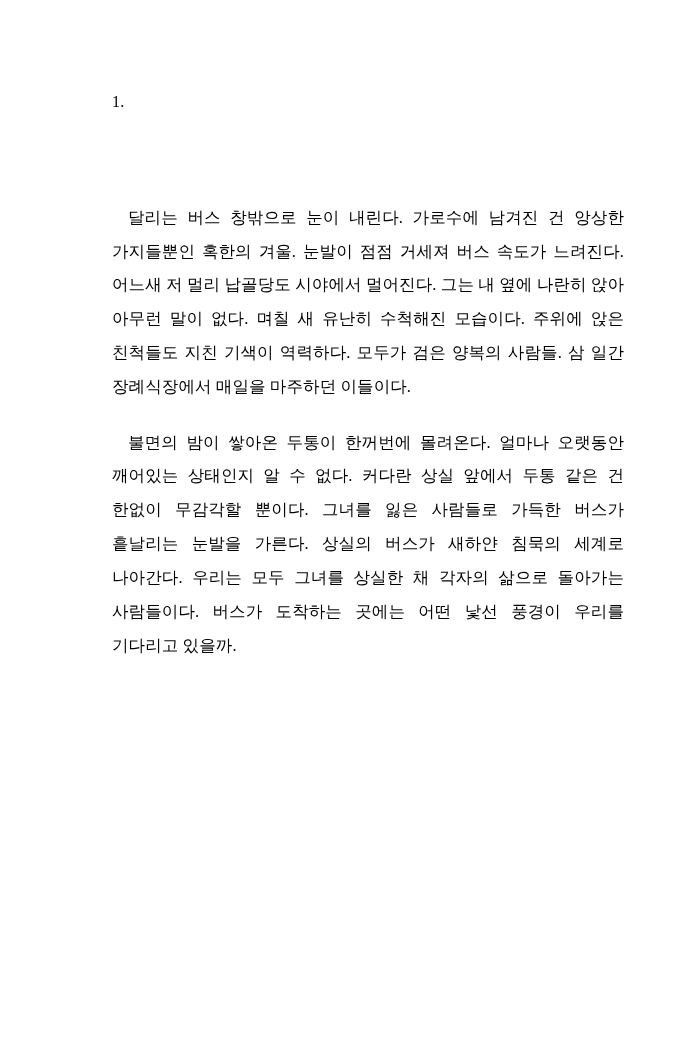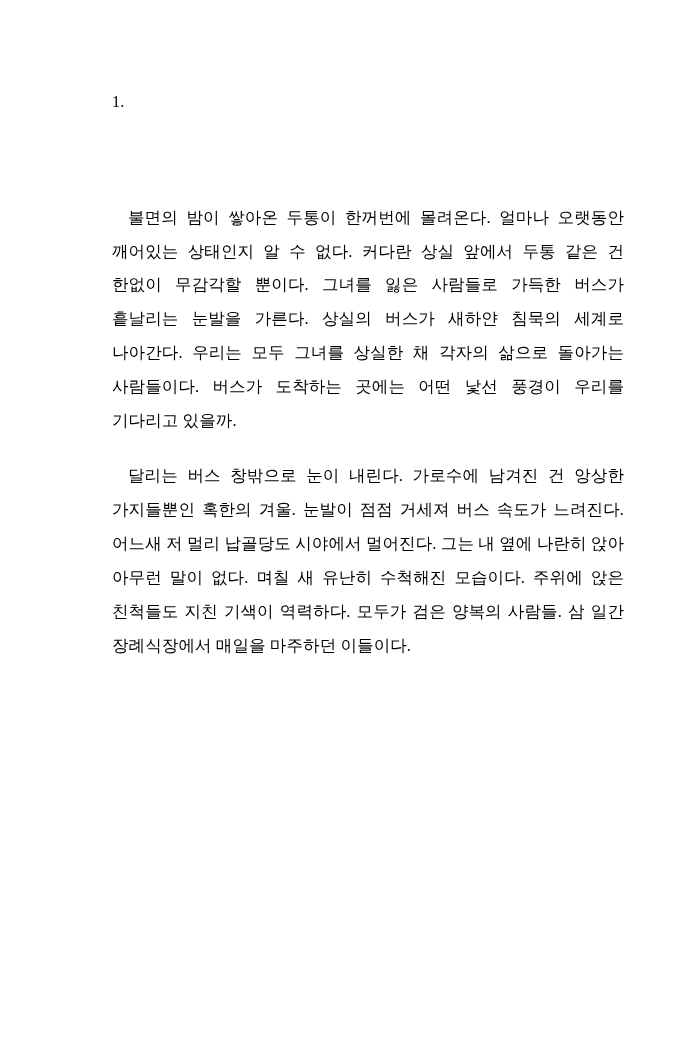--- a/index.html
+++ b/index.html
@@ -59,20 +59,20 @@
 </style>
 </head>
 <body>
 
 <div class="page">
 
   <div class="content">
 
     <div class="section-number">1.</div>
 
+    <p class="para">달리는 버스 창밖으로 눈이 내린다. 가로수에 남겨진 건 앙상한 가지들뿐인 혹한의 겨울. 눈발이 점점 거세져 버스 속도가 느려진다. 어느새 저 멀리 납골당도 시야에서 멀어진다. 그는 내 옆에 나란히 앉아 아무런 말이 없다. 며칠 새 유난히 수척해진 모습이다. 주위에 앉은 친척들도 지친 기색이 역력하다. 모두가 검은 양복의 사람들. 삼 일간 장례식장에서 매일을 마주하던 이들이다.</p>
+
     <p class="para">불면의 밤이 쌓아온 두통이 한꺼번에 몰려온다. 얼마나 오랫동안 깨어있는 상태인지 알 수 없다. 커다란 상실 앞에서 두통 같은 건 한없이 무감각할 뿐이다. 그녀를 잃은 사람들로 가득한 버스가 흩날리는 눈발을 가른다. 상실의 버스가 새하얀 침묵의 세계로 나아간다. 우리는 모두 그녀를 상실한 채 각자의 삶으로 돌아가는 사람들이다. 버스가 도착하는 곳에는 어떤 낯선 풍경이 우리를 기다리고 있을까.</p>
-
-    <p class="para">달리는 버스 창밖으로 눈이 내린다. 가로수에 남겨진 건 앙상한 가지들뿐인 혹한의 겨울. 눈발이 점점 거세져 버스 속도가 느려진다. 어느새 저 멀리 납골당도 시야에서 멀어진다. 그는 내 옆에 나란히 앉아 아무런 말이 없다. 며칠 새 유난히 수척해진 모습이다. 주위에 앉은 친척들도 지친 기색이 역력하다. 모두가 검은 양복의 사람들. 삼 일간 장례식장에서 매일을 마주하던 이들이다.</p>
 
   </div>
 
 
 </div>
 
 </body></html>

